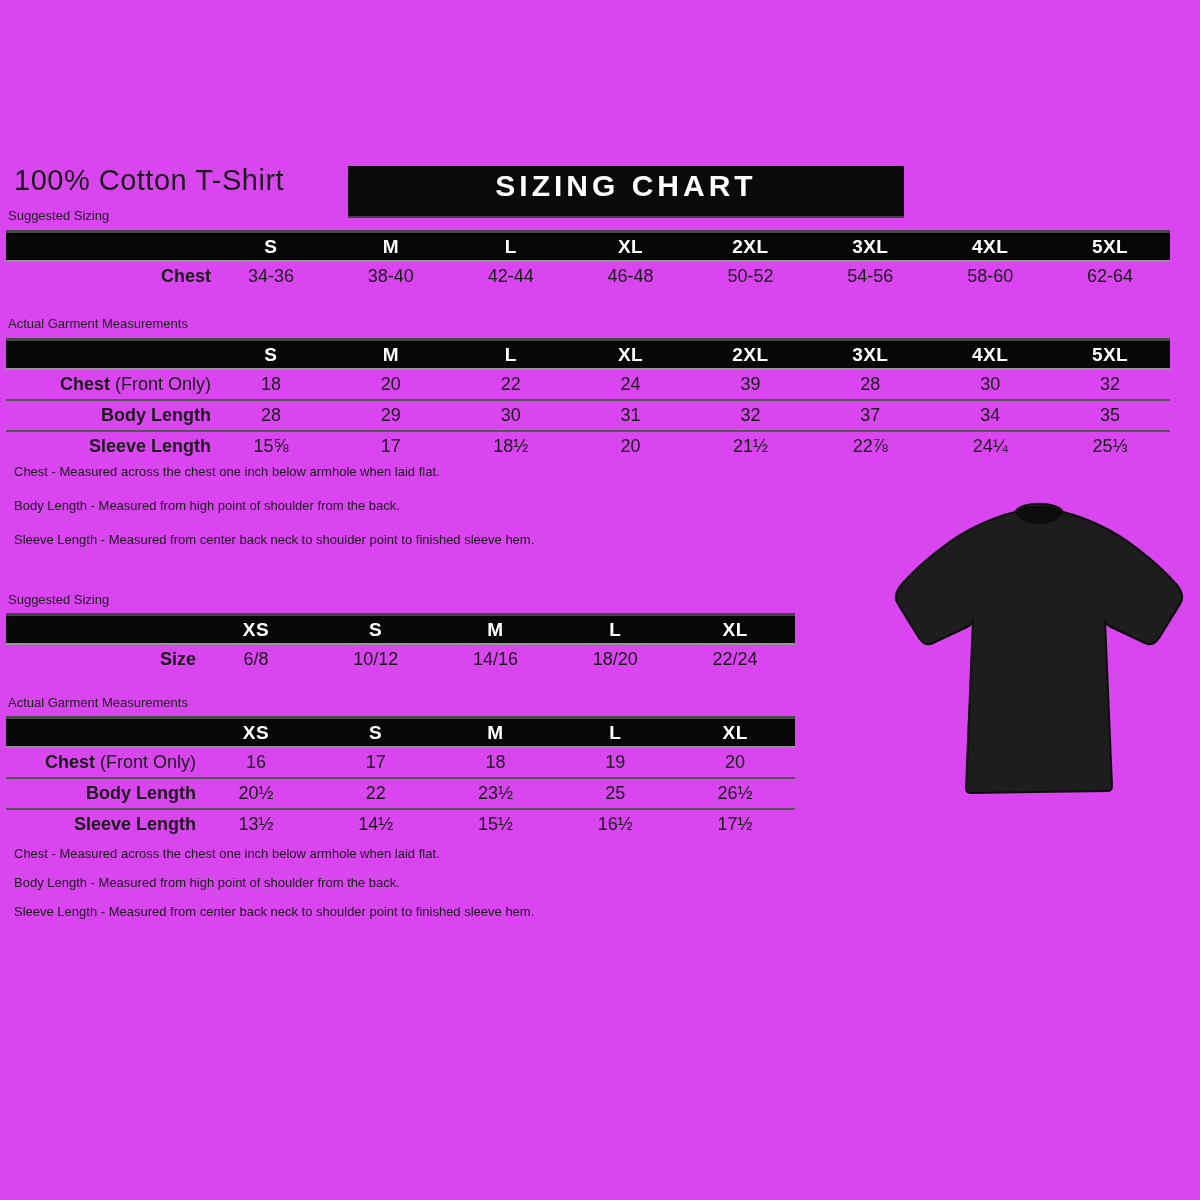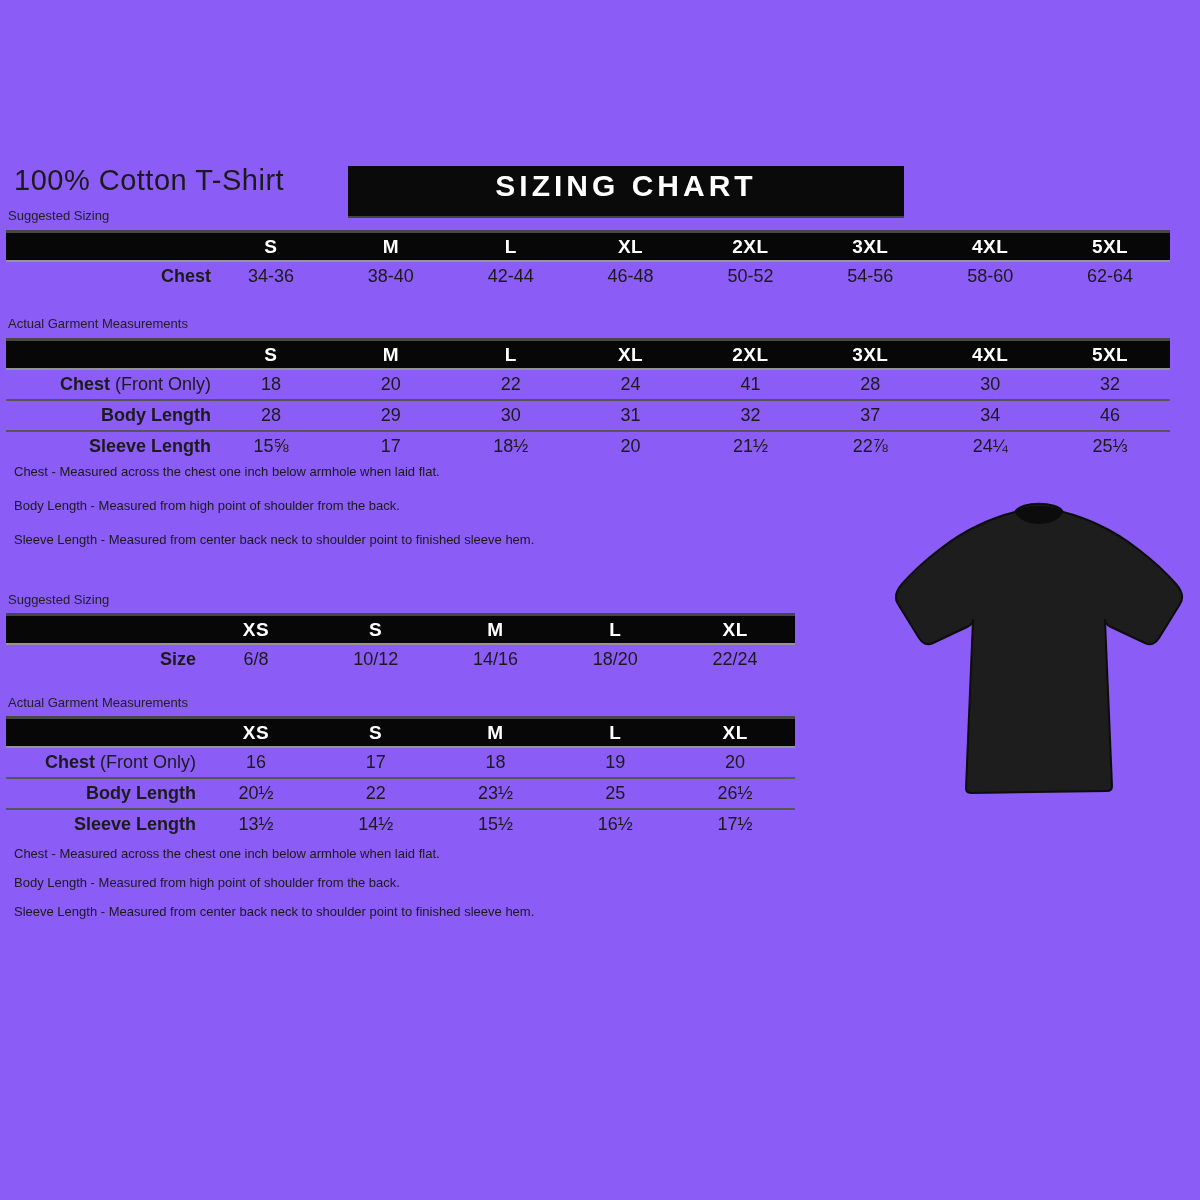--- a/index.html
+++ b/index.html
@@ -1,17 +1,17 @@
 <!DOCTYPE html>
 <html><head>
 <meta charset="utf-8">
 <style>
   html,body{margin:0;padding:0;background:#fff;}
   .page{
-    position:relative;width:1200px;height:1200px;background:#8b5cf6;overflow:hidden;
+    position:relative;width:1200px;height:1200px;background:#d946ef;overflow:hidden;
     font-family:"Liberation Sans", sans-serif;color:#1b1b1b;
   }
   .abs{position:absolute;}
   .page-title{left:14px;top:164px;font-size:29px;font-weight:400;letter-spacing:0.5px;}
   .banner{
     left:348px;top:166px;width:556px;height:50px;line-height:40px;
     background:#0a0a0a;color:#fff;text-align:center;
     font-weight:700;font-size:30px;letter-spacing:4px;
     box-shadow:0 2px 0 #444;
   }
@@ -94,35 +94,35 @@
         <div class="cell th">3XL</div>
         <div class="cell th">4XL</div>
         <div class="cell th">5XL</div>
       </div>
       <div class="trow">
         <div class="cell tlabel"><b>Chest</b><span> (Front Only)</span></div>
         <div class="cell td">18</div>
         <div class="cell td">20</div>
         <div class="cell td">22</div>
         <div class="cell td">24</div>
-        <div class="cell td">41</div>
+        <div class="cell td">39</div>
         <div class="cell td">28</div>
         <div class="cell td">30</div>
         <div class="cell td">32</div>
       </div>
       <div class="trow">
         <div class="cell tlabel"><b>Body Length</b></div>
         <div class="cell td">28</div>
         <div class="cell td">29</div>
         <div class="cell td">30</div>
         <div class="cell td">31</div>
         <div class="cell td">32</div>
         <div class="cell td">37</div>
         <div class="cell td">34</div>
-        <div class="cell td">46</div>
+        <div class="cell td">35</div>
       </div>
       <div class="trow">
         <div class="cell tlabel"><b>Sleeve Length</b></div>
         <div class="cell td">15⅝</div>
         <div class="cell td">17</div>
         <div class="cell td">18½</div>
         <div class="cell td">20</div>
         <div class="cell td">21½</div>
         <div class="cell td">22⅞</div>
         <div class="cell td">24¼</div>

